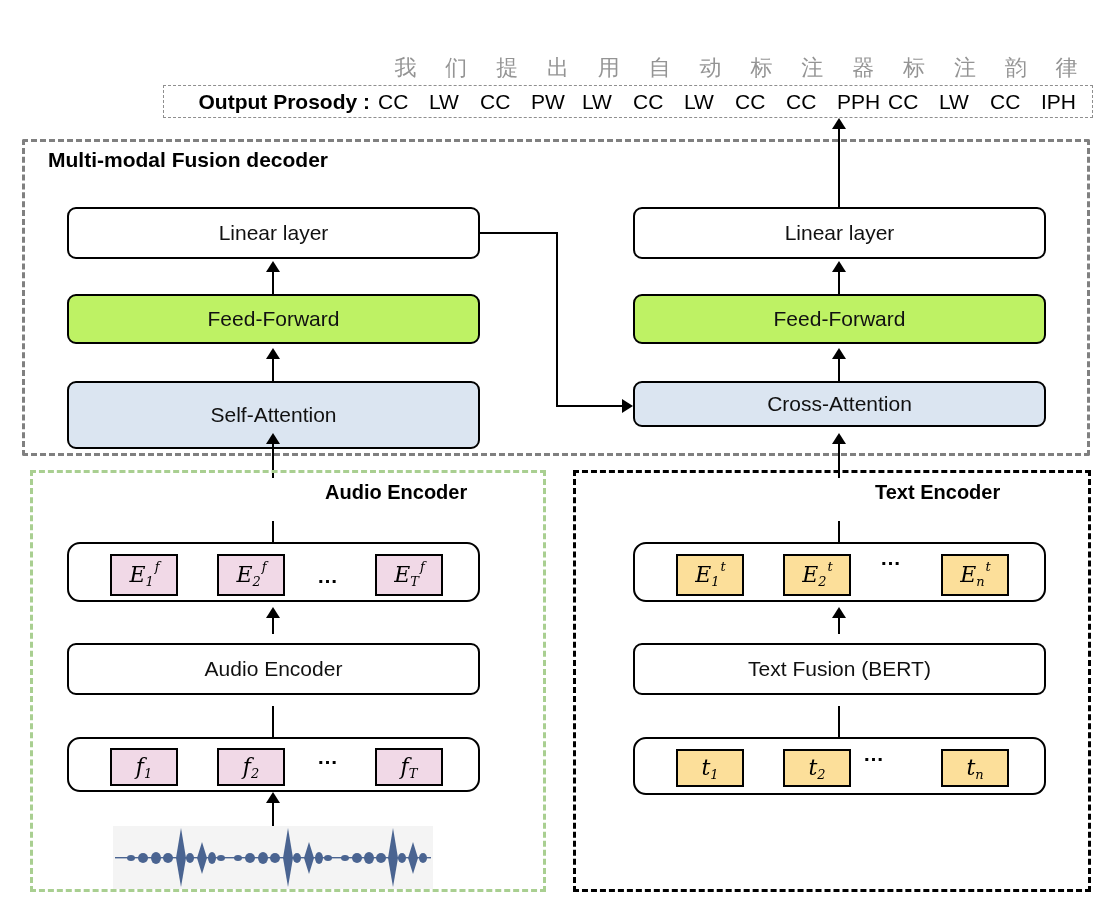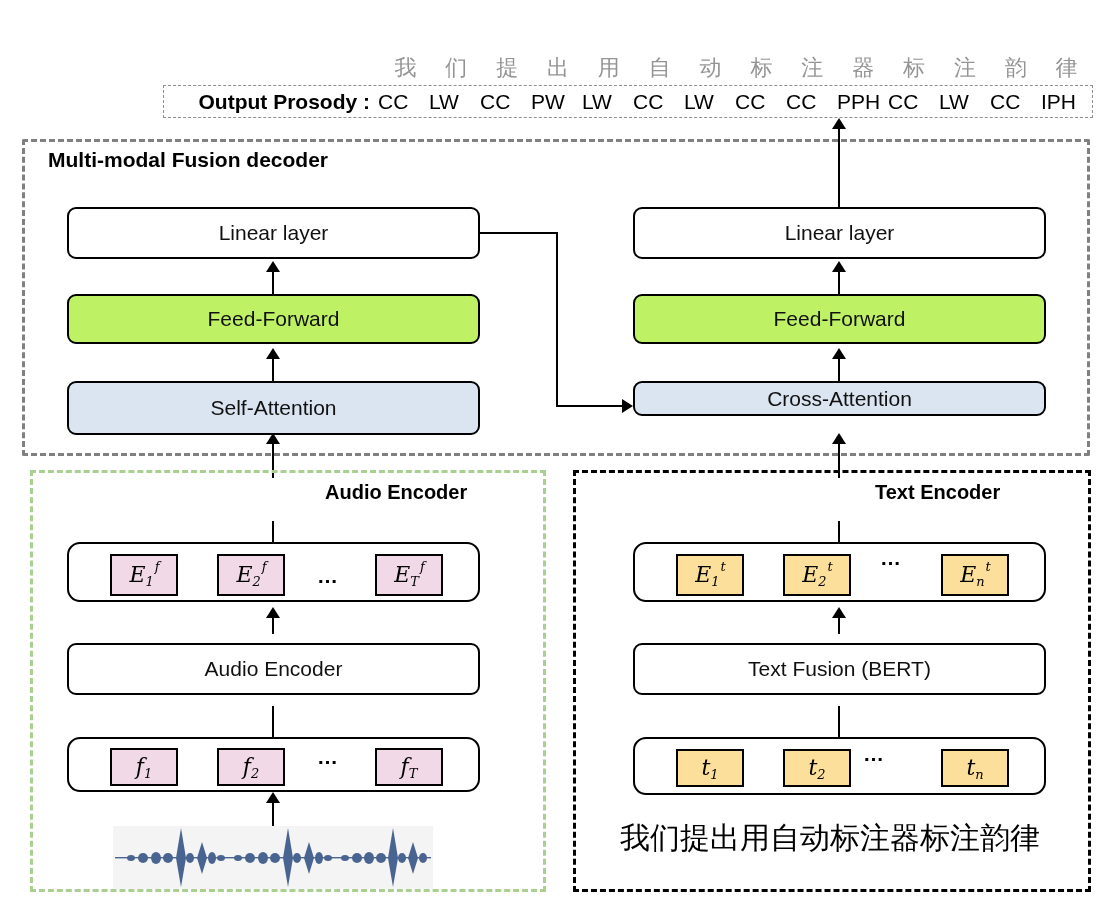--- a/index.html
+++ b/index.html
@@ -253,39 +253,39 @@
 
   <div class="abs" id="fusion-region"></div>
   <div class="abs" id="fusion-title">Multi-modal Fusion decoder</div>
 
   <div class="abs block" style="left:67px; top:207px; width:413px; height:52px;">
     <span>Linear layer</span>
   </div>
   <div class="abs block ff" style="left:67px; top:294px; width:413px; height:50px;">
     <span>Feed-Forward</span>
   </div>
-  <div class="abs block attn" style="left:67px; top:381px; width:413px; height:54px;">
+  <div class="abs block attn" style="left:67px; top:381px; width:413px; height:68px;">
     <span>Self-Attention</span>
   </div>
 
   <div class="vline" style="left:272px; top:270px; height:24px;"></div>
   <div class="arrowhead-up" style="left:266px; top:261px;"></div>
   <div class="vline" style="left:272px; top:357px; height:24px;"></div>
   <div class="arrowhead-up" style="left:266px; top:348px;"></div>
   <div class="vline" style="left:272px; top:521px; height:50px;"></div>
   <div class="vline" style="left:272px; top:442px; height:36px;"></div>
   <div class="arrowhead-up" style="left:266px; top:433px;"></div>
 
   <div class="abs block" style="left:633px; top:207px; width:413px; height:52px;">
     <span>Linear layer</span>
   </div>
   <div class="abs block ff" style="left:633px; top:294px; width:413px; height:50px;">
     <span>Feed-Forward</span>
   </div>
-  <div class="abs block attn" style="left:633px; top:381px; width:413px; height:35px;">
+  <div class="abs block attn" style="left:633px; top:381px; width:413px; height:46px;">
     <span>Cross-Attention</span>
   </div>
 
   <div class="vline" style="left:838px; top:270px; height:24px;"></div>
   <div class="arrowhead-up" style="left:832px; top:261px;"></div>
   <div class="vline" style="left:838px; top:357px; height:24px;"></div>
   <div class="arrowhead-up" style="left:832px; top:348px;"></div>
   <div class="vline" style="left:838px; top:521px; height:50px;"></div>
   <div class="vline" style="left:838px; top:442px; height:36px;"></div>
   <div class="arrowhead-up" style="left:832px; top:433px;"></div>
@@ -417,15 +417,14 @@
       <span>t</span>
         <span class="sub">2</span>
     </div>
     <div class="ellipsis" style="left:228px; top:3px;">…</div>
     <div class="tok yellow" style="left:306px; top:10px; width:68px; height:38px;">
       <span>t</span>
         <span class="sub">n</span>
     </div>
   </div>
 
-  <div class="abs" id="cn-sentence">我们提出用自动标注器标注韵律</div>
 
 </div>
 
 </body></html>

